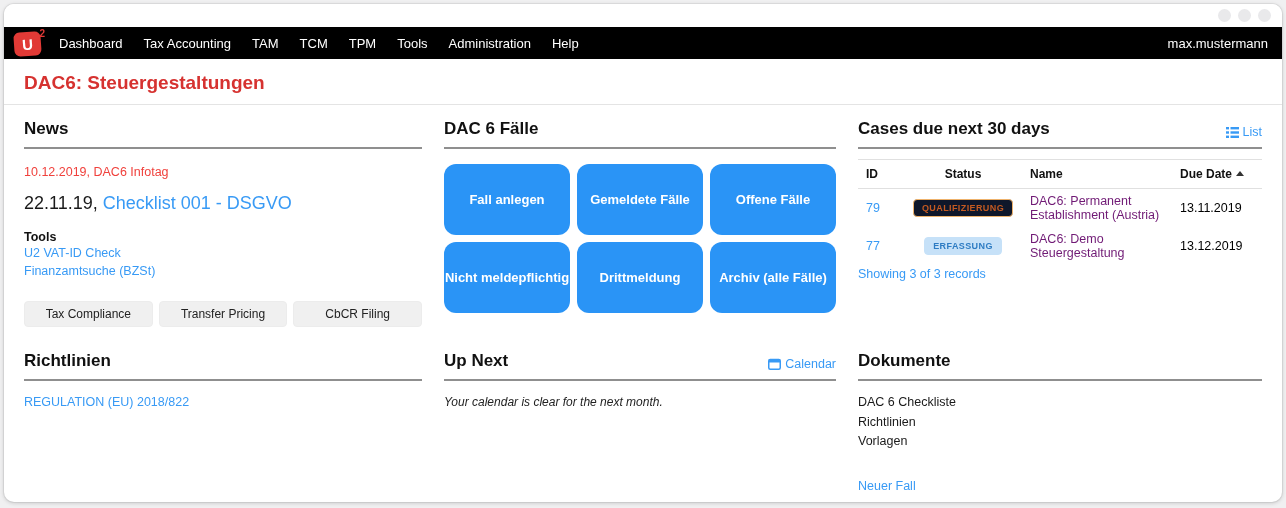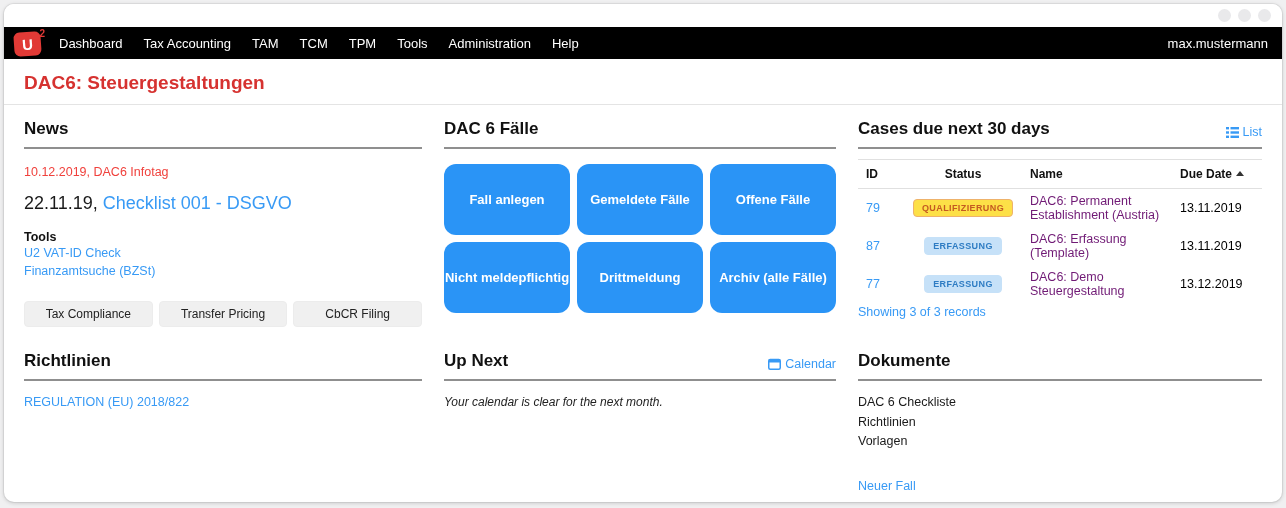--- a/index.html
+++ b/index.html
@@ -89,21 +89,21 @@
   }
   .cases-table td { font-size: 12.5px; padding: 5px 4px; vertical-align: middle; }
   .col-id { width: 42px; padding-left: 8px !important; }
   .col-status { width: 126px; text-align: center !important; }
   .col-due { width: 86px; }
   .cell-name { font-weight: normal; color: #701a75; }
   .badge {
     display: inline-block; font-size: 9px; font-weight: bold; letter-spacing: 0.4px;
     padding: 3px 8px; border-radius: 4px; white-space: nowrap;
   }
-  .badge-qualifizierung { background: #fde047; color: #c45a21; border: 1px solid #eeb26b; }
+  .badge-qualifizierung { background: #0f172a; color: #c45a21; border: 1px solid #eeb26b; }
   .badge-erfassung { background: #c6e1f8; color: #2e7cc3; border: 1px solid #c6e1f8; }
   .sort-asc {
     display: inline-block; width: 0; height: 0; margin-left: 4px;
     border-left: 4px solid transparent; border-right: 4px solid transparent;
     border-bottom: 5px solid #333; vertical-align: 2px;
   }
   .table-footer { font-size: 12.5px; margin-top: 2px; }
   
   .single-link { margin-top: 14px; font-size: 12.5px; display: inline-block; }
   .upnext-empty { margin-top: 14px; font-size: 12px; font-style: italic; color: #222; }
@@ -207,26 +207,20 @@
           </tr>
         </thead>
         <tbody>
           <tr>
             <td class="col-id"><a class="link">79</a></td>
             <td class="col-status"><span class="badge badge-qualifizierung">QUALIFIZIERUNG</span></td>
             <td class="cell-name">DAC6: Permanent Establishment (Austria)</td>
             <td class="col-due">13.11.2019</td>
           </tr>
           <tr>
-            <td class="col-id"><a class="link">87</a></td>
-            <td class="col-status"><span class="badge badge-erfassung">ERFASSUNG</span></td>
-            <td class="cell-name">DAC6: Erfassung (Template)</td>
-            <td class="col-due">13.11.2019</td>
-          </tr>
-          <tr>
             <td class="col-id"><a class="link">77</a></td>
             <td class="col-status"><span class="badge badge-erfassung">ERFASSUNG</span></td>
             <td class="cell-name">DAC6: Demo Steuergestaltung</td>
             <td class="col-due">13.12.2019</td>
           </tr>
         </tbody>
       </table>
       <div class="table-footer link">Showing 3 of 3 records</div>
     </section>
 

